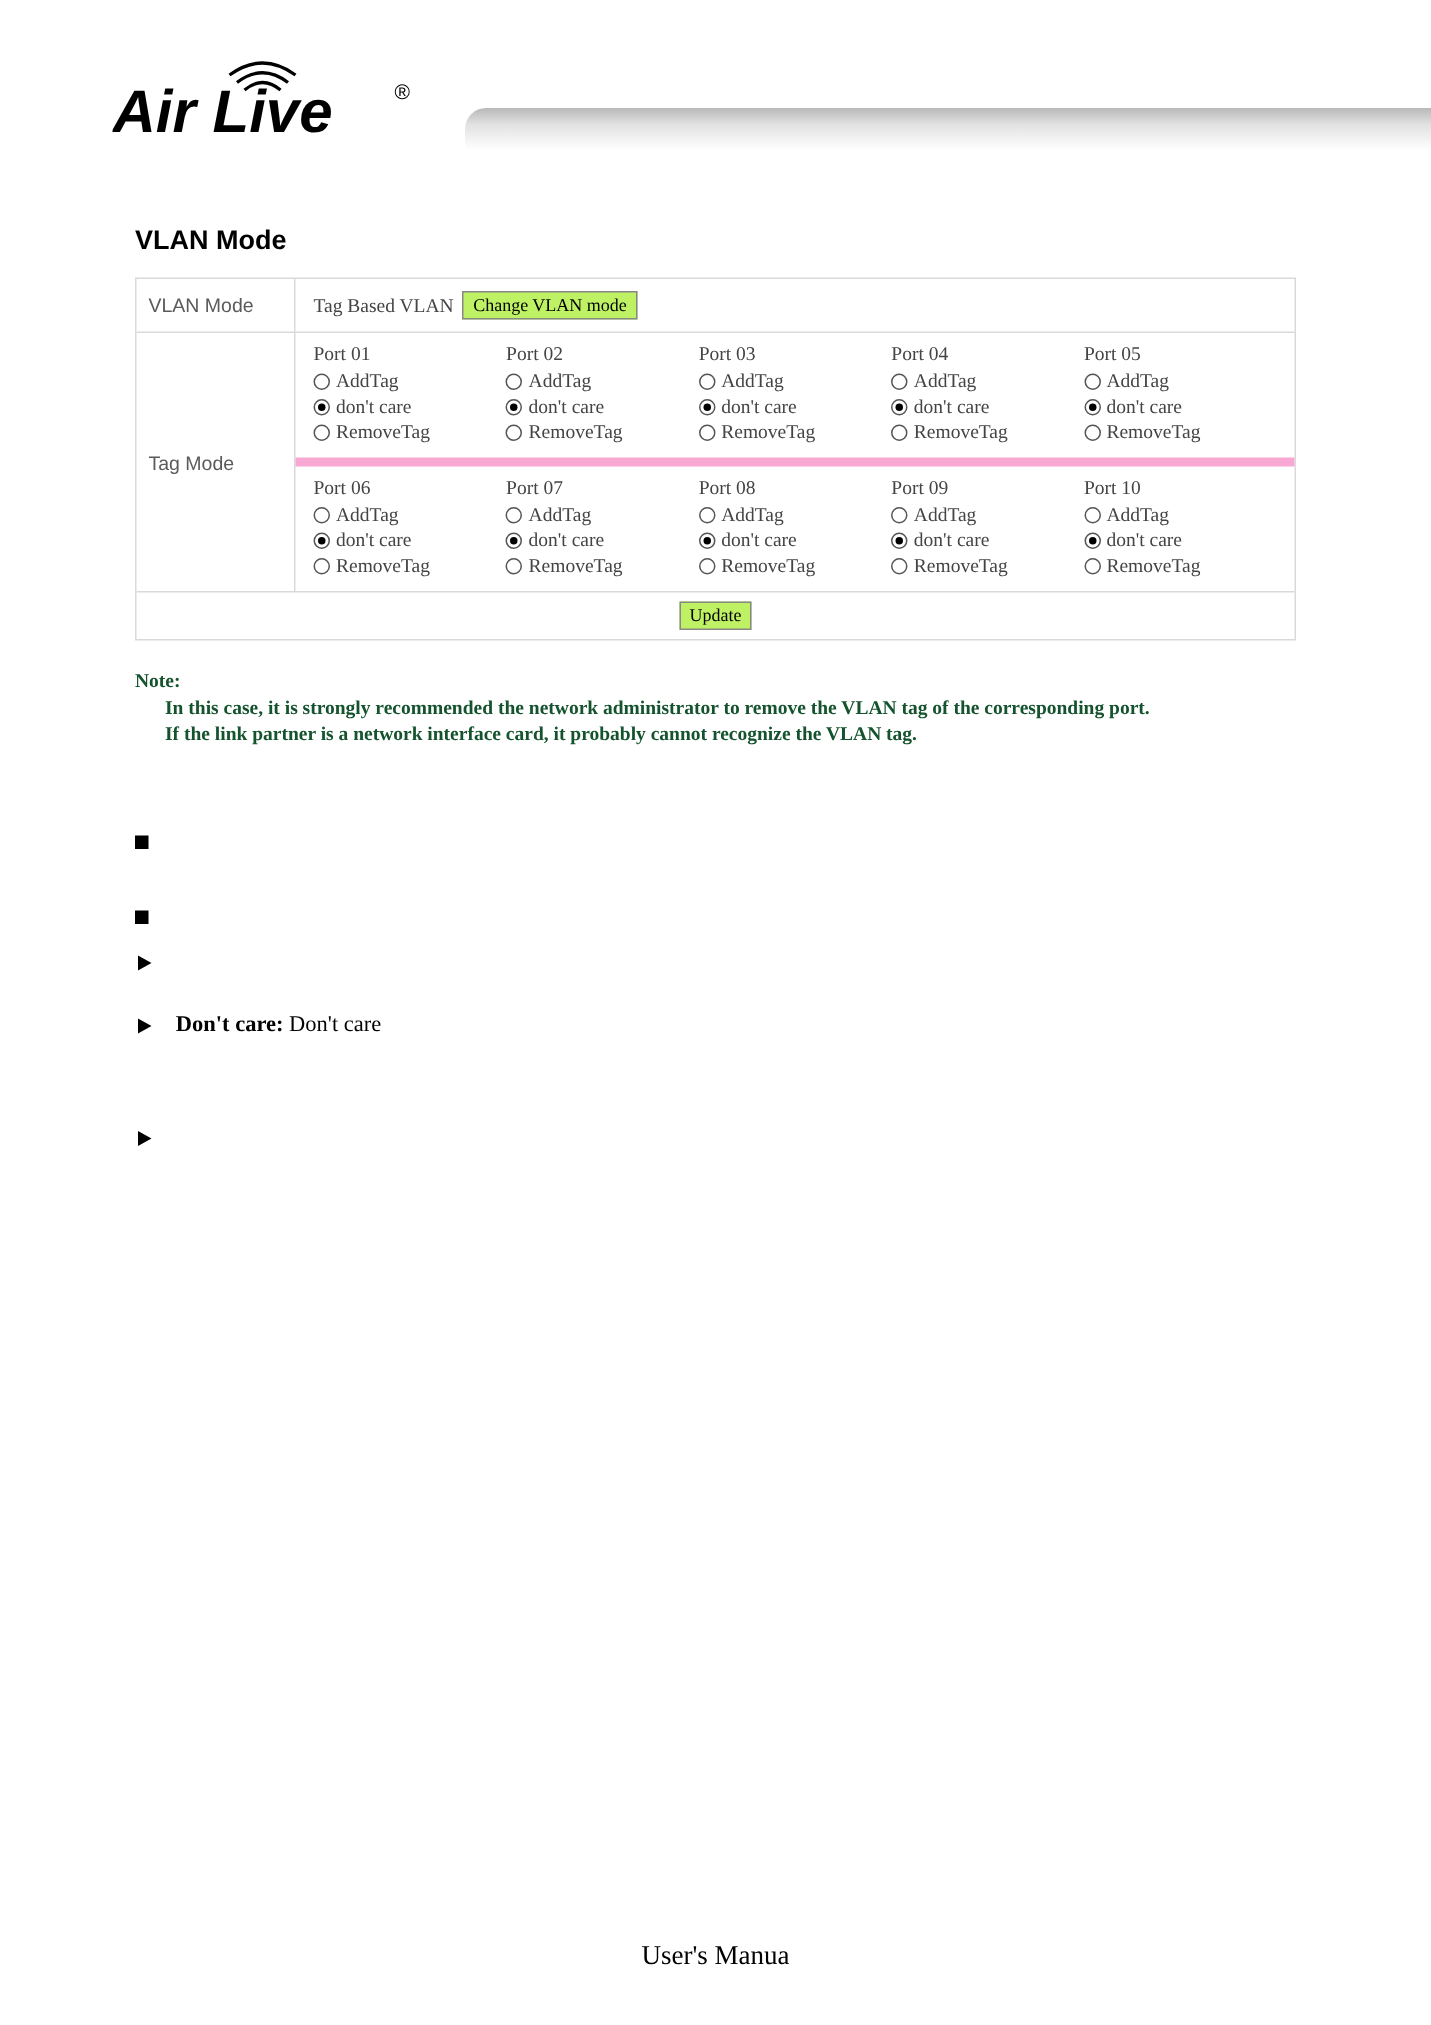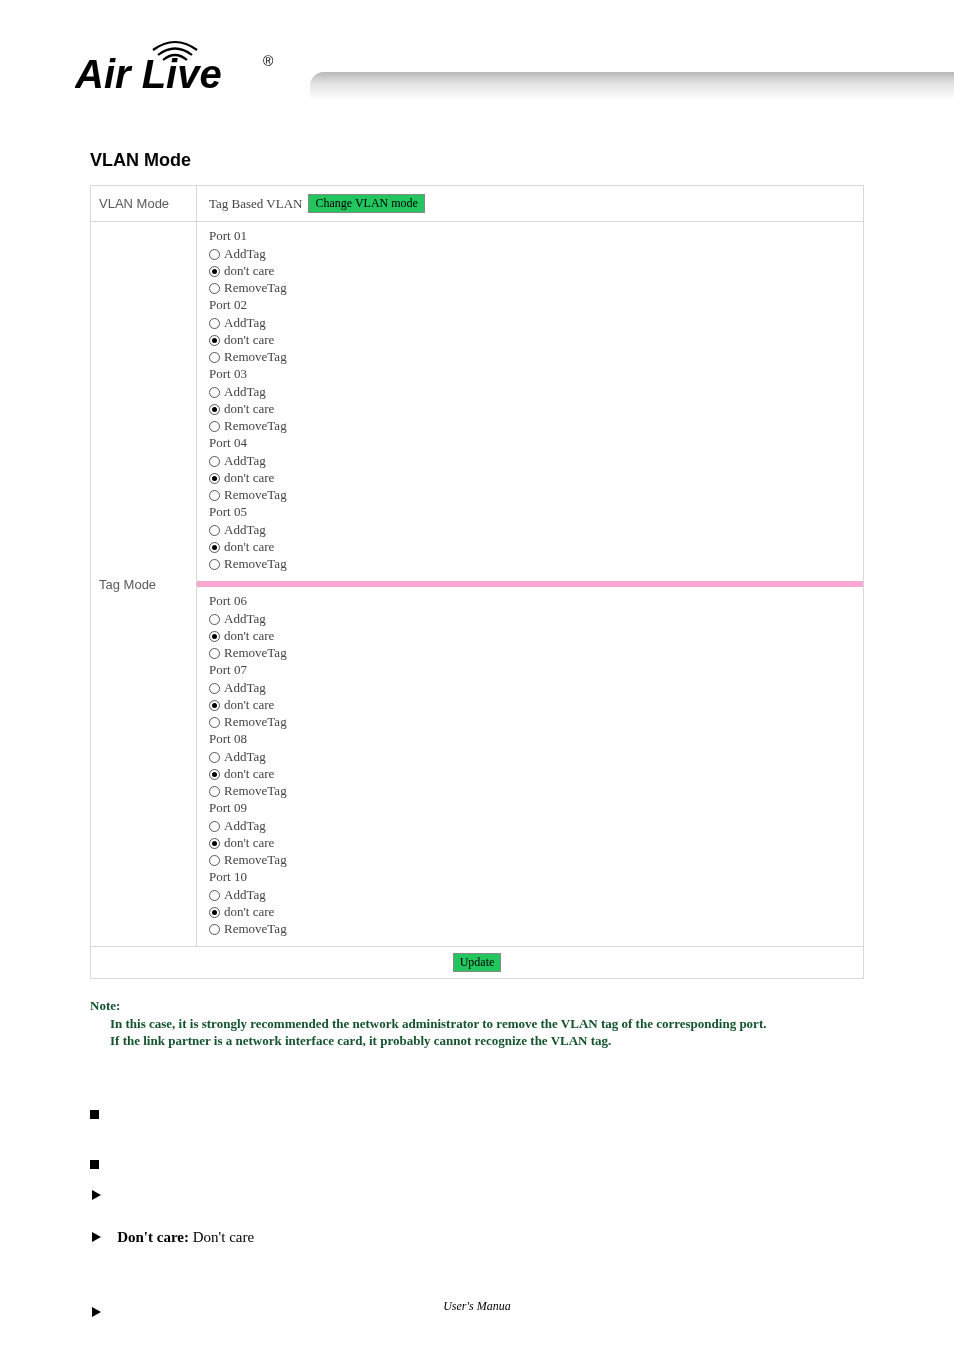--- a/index.html
+++ b/index.html
@@ -66,33 +66,32 @@
     display: flex;
     align-items: center;
     gap: 6px;
     padding: 8px 12px;
     border-bottom: 1px solid #d9d9d9;
   }
   .btn {
     font-family: "Times New Roman", serif;
     font-size: 12px;
     padding: 1px 6px;
-    background: #22c55e;
+    background: #bef264;
     border: 1px solid #888;
     cursor: pointer;
   }
   .tag-right {
     flex: 1;
     display: flex;
     flex-direction: column;
   }
   .port-row {
     display: flex;
     padding: 6px 12px 8px 12px;
-    flex-direction: column;
   }
   .port-row + .port-row { border-top: 6px solid #f9a8d4; }
   .port-cell {
     flex: 1;
     padding-right: 8px;
   }
   .port-name { margin-bottom: 2px; }
   .radio-line { display: flex; align-items: center; gap: 4px; margin: 1px 0; }
   .radio {
     width: 11px; height: 11px; border-radius: 50%;
@@ -132,23 +131,22 @@
   .bullet-row { margin: 0 0 10px 0; min-height: 20px; font-size: 15px; }
   .bullet-row .txt { vertical-align: middle; font-family: Liberation Serif, serif; }
   .spacer-20 { height: 20px; }
   .spacer-12 { height: 12px; }
   .spacer-45 { height: 45px; }
   .footer {
     position: absolute;
     bottom: 36px;
     left: 0; right: 0;
     text-align: center;
-    font-style: italic;
     font-family: "Times New Roman", serif;
-    font-size: 12px;
+    font-size: 18px;
     color: #000;
   }
 </style>
 </head>
 <body>
 
 <div class="header-area">
   <div class="logo">
     <svg class="logo-svg" viewBox="0 0 210 72" width="210" height="72">
       <g fill="none" stroke="#000" stroke-width="2.2">

